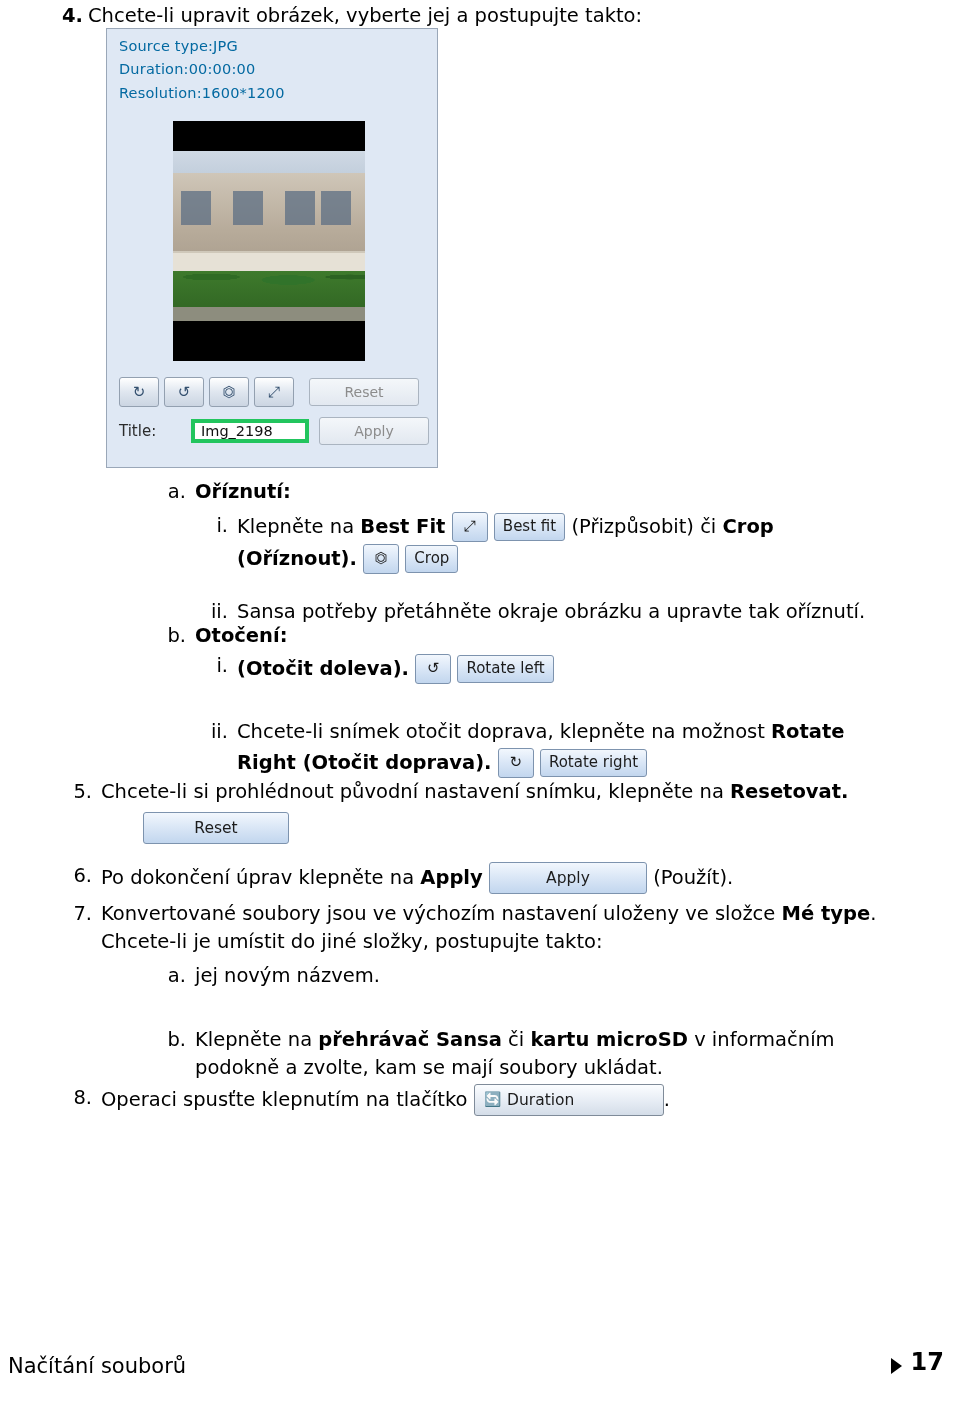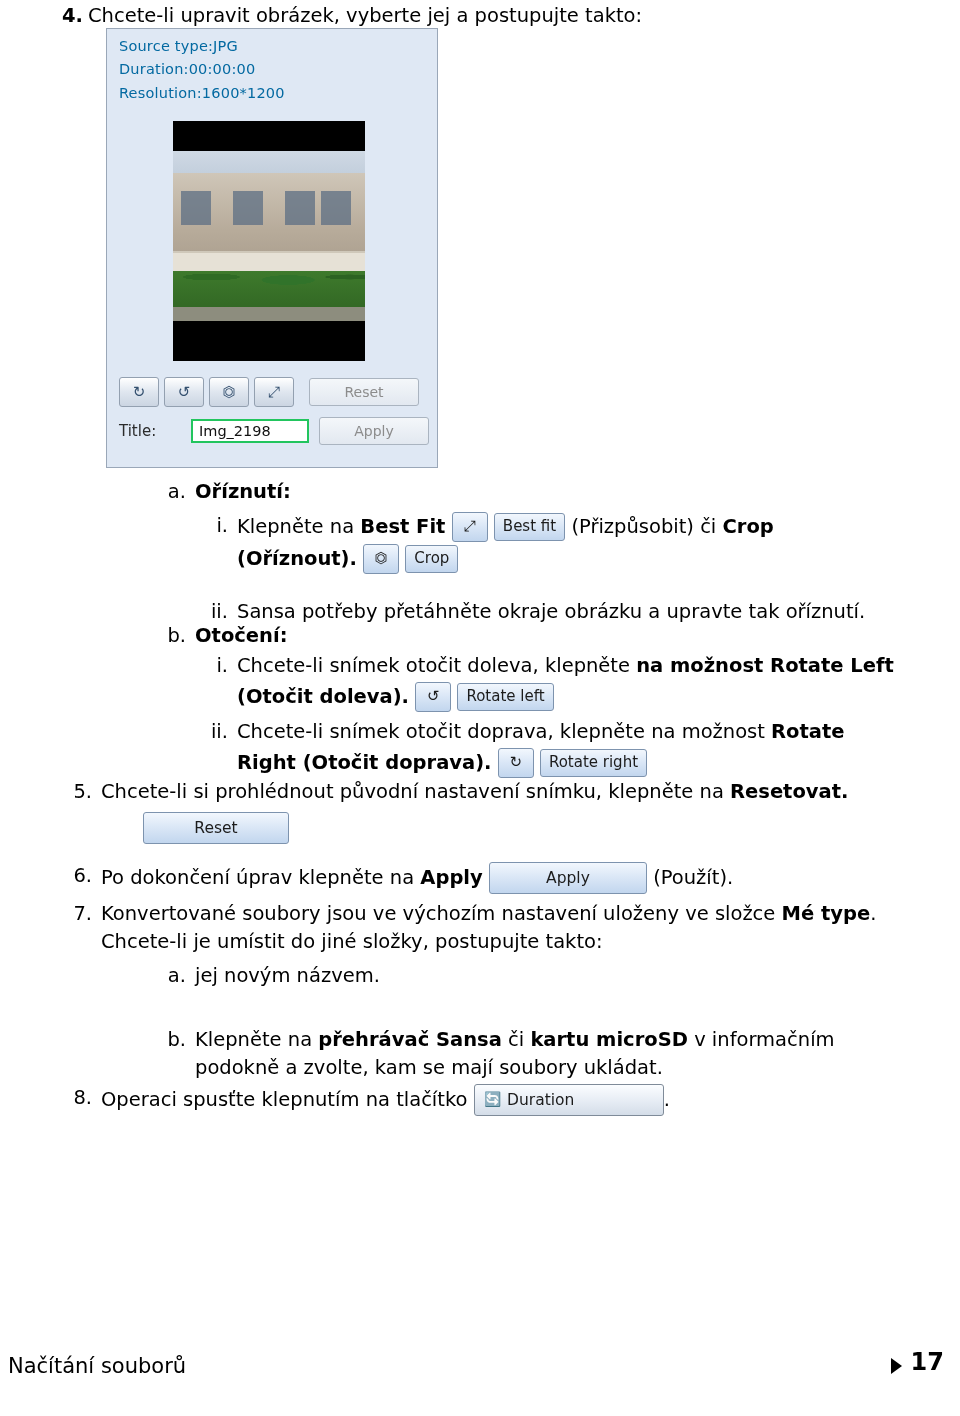--- a/index.html
+++ b/index.html
@@ -147,21 +147,21 @@
     left: 12px;
     top: 388px;
     display: flex;
     align-items: center;
     font-size: 15px;
     color: #2b2b2b;
   }
   .shot .titlerow .lbl { width: 72px; }
   .shot .titlerow .field {
     width: 118px; height: 24px;
-    border: 2px solid #22c55e;
+    border: 4px solid #22c55e;
     background: #ffffff;
     font-size: 14.5px;
     color: #111;
     display: flex; align-items: center;
     padding-left: 6px;
     box-sizing: border-box;
   }
 
   
   .blk {
@@ -345,24 +345,20 @@
     <div class="row">
       <span class="marker" style="width:34px;">b.</span>
       <span class="content b">Otočení:</span>
     </div>
   </div>
 
   <div class="blk" style="left:196px; top:652px; width:752px;">
     <div class="row">
       <span class="marker" style="width:32px;">i.</span>
       <span class="content">
-        <span class="just" style="display:block; width:722px;">
-          <span>Chcete-li snímek otočit doleva, klepněte</span>
-          <b>na možnost Rotate Left</b>
-        </span>
         <span style="display:block; margin-top:2px;">
           <b>(Otočit doleva).</b>
           <span class="chip sq blue">↺</span>
           <span class="chip blue">Rotate left</span>
         </span>
       </span>
     </div>
   </div>
 
   <div class="blk" style="left:196px; top:718px; width:752px;">

